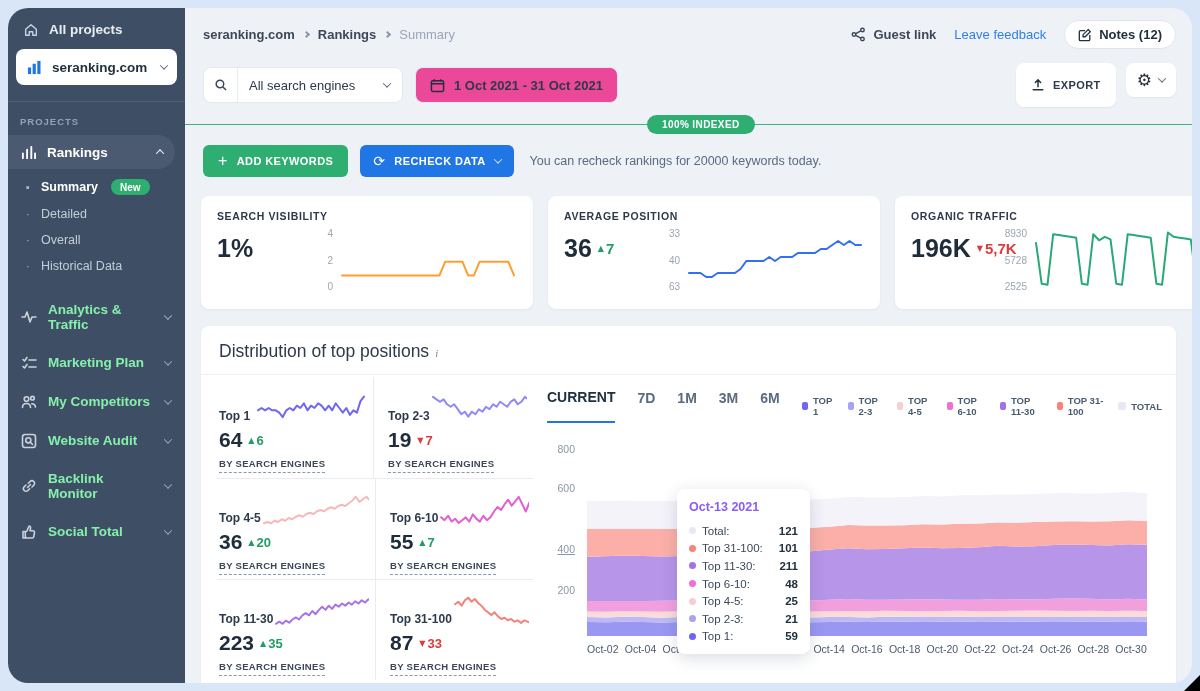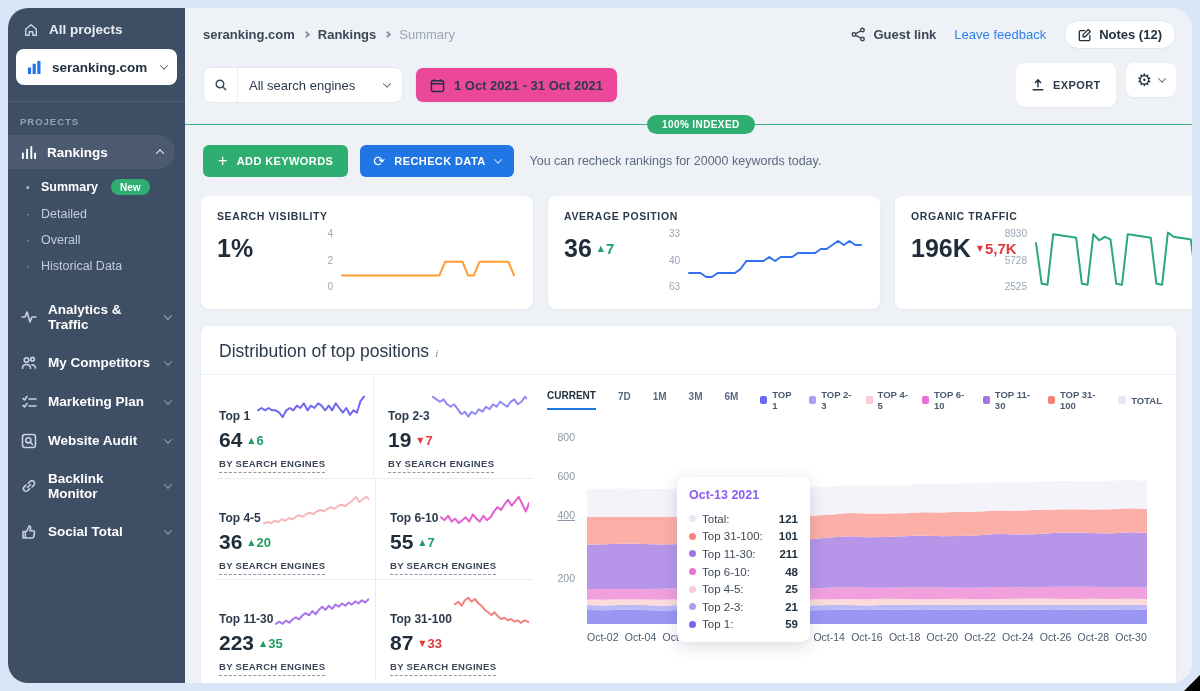--- a/index.html
+++ b/index.html
@@ -29,21 +29,21 @@
     height:34px; display:flex; align-items:center; gap:10px; padding:0 12px;
     color:#fff; font-weight:bold; cursor:pointer; }
   .sb-active .chev { margin-left:auto; }
   .sb-sub { display:flex; align-items:center; gap:9px; padding:6px 14px 6px 18px;
     color:#c4cedb; font-size:12.5px; cursor:pointer; }
   .sb-sub.first { color:#fff; font-weight:bold; padding-top:10px;}
   .sb-sub .dot { font-size:11px; color:#aab6c6; width:6px; }
   .badge-new { background:#2fae72; color:#fff; font-size:10px; font-weight:bold;
     border-radius:9px; padding:2.5px 9px; margin-left:4px; }
   .sb-item { display:flex; align-items:center; gap:11px; padding:9px 14px 9px 12px;
-    margin-top:4px; color:#ffffff; font-size:13.5px; font-weight:bold; cursor:pointer; }
+    margin-top:4px; color:#86efac; font-size:13.5px; font-weight:bold; cursor:pointer; }
   .sb-item .chev { margin-left:auto; color:#9aa8ba; }
   .sb-icon { width:17px; height:17px; display:inline-flex; align-items:center;
     justify-content:center; flex-shrink:0; }
   .sb-icon svg { stroke:#c9d2de; fill:none; stroke-width:1.6; stroke-linecap:round; stroke-linejoin:round; }
   .sb-active .sb-icon svg { stroke:#fff; }
 
   .chev { display:inline-block; width:6px; height:6px; border-right:1.6px solid currentColor;
     border-bottom:1.6px solid currentColor; transform:rotate(45deg) translate(-1px,-1px); }
   .chev.up { transform:rotate(-135deg) translate(-1px,-1px); }
 
@@ -131,22 +131,22 @@
   .cell-spark { margin-left:auto; }
   .cell-num { font-size:21px; font-weight:bold; color:#1f2c3a; display:flex;
     align-items:center; gap:6px; margin-top:1px; }
   .cell-num .delta { font-size:13px; }
   .by-se { display:inline-block; font-size:9.5px; font-weight:bold; letter-spacing:.3px;
     color:#3c4858; border-bottom:1.5px dashed #8b98a9; padding-bottom:3px; margin-top:6px;
     cursor:pointer; }
 
   .dist-right { flex:1; padding:14px 14px 0 14px; position:relative; }
   .tabs-row { display:flex; align-items:center; }
-  .tab { font-size:10px; font-weight:bold; color:#5a6b80; margin-right:22px;
-    padding-bottom:7px; cursor:pointer; }
+  .tab { font-size:14px; font-weight:bold; color:#5a6b80; margin-right:22px;
+    padding-bottom:16px; cursor:pointer; }
   .tab.active { color:#22313f; border-bottom:2px solid #2176e5; }
   .legend { margin-left:auto; display:flex; align-items:center; gap:14px; }
   .legend-item { display:flex; align-items:center; gap:5px; font-size:9.5px;
     font-weight:bold; color:#4a5a6e; cursor:pointer; }
   .legend-sq { width:8px; height:8px; border-radius:2px; }
 
   .chart-wrap { position:relative; height:252px; margin-top:8px; }
   .y-ticks { position:absolute; left:0; top:0; width:32px; height:205px; }
   .y-ticks span { position:absolute; right:4px; font-size:10.5px; color:#8a96a6; }
   .plot { position:absolute; left:40px; top:0; }
@@ -224,35 +224,35 @@
         <svg width="16" height="16" viewBox="0 0 16 16">
             <path d="M1 8h3l2-5 3 10 2-5h4"></path>
           </svg>
       </span>
       <span>Analytics &amp; Traffic</span>
       <span class="chev"></span>
     </div>
     <div class="sb-item">
       <span class="sb-icon">
         <svg width="16" height="16" viewBox="0 0 16 16">
+            <path d="M2 4.5 3.5 6 6 2.5M8 5h7M2 11.5 3.5 13 6 9.5M8 12h7"></path>
+          </svg>
+      </span>
+      <span>Marketing Plan</span>
+      <span class="chev"></span>
+    </div>
+    <div class="sb-item">
+      <span class="sb-icon">
+        <svg width="16" height="16" viewBox="0 0 16 16">
             <circle cx="5.5" cy="5" r="2.3"></circle>
             <circle cx="11.5" cy="4.2" r="1.8"></circle>
             <path d="M1.5 13.5c0-2.4 1.8-4 4-4s4 1.6 4 4M10.8 9.7c2 .1 3.6 1.5 3.6 3.4"></path>
           </svg>
       </span>
       <span>My Competitors</span>
-      <span class="chev"></span>
-    </div>
-    <div class="sb-item">
-      <span class="sb-icon">
-        <svg width="16" height="16" viewBox="0 0 16 16">
-            <path d="M2 4.5 3.5 6 6 2.5M8 5h7M2 11.5 3.5 13 6 9.5M8 12h7"></path>
-          </svg>
-      </span>
-      <span>Marketing Plan</span>
       <span class="chev"></span>
     </div>
     <div class="sb-item">
       <span class="sb-icon">
         <svg width="16" height="16" viewBox="0 0 16 16">
             <rect x="1.5" y="1.5" width="13" height="13" rx="2.5"></rect>
             <circle cx="7.3" cy="7.3" r="2.6"></circle>
             <path d="m9.3 9.3 2.2 2.2"></path>
           </svg>
       </span>
@@ -584,21 +584,21 @@
                   <span class="legend-sq" style="background: rgb(233, 231, 244);"></span>
                   <span>TOTAL</span>
                 </span>
             </div>
           </div>
 
           <div class="chart-wrap">
             <div class="y-ticks">
               <span style="top:12px;">800</span>
               <span style="top:51px;">600</span>
-              <span style="top:90px;text-decoration:underline;">400</span>
+              <span style="top:112px;text-decoration:underline;">400</span>
               <span style="top:153px;">200</span>
             </div>
             <svg class="plot" width="560" height="205">
                 <path d="M0.0,191.0 L18.7,191.3 L37.3,190.8 L56.0,191.0 L74.7,191.5 L93.3,191.0 L112.0,190.6 L130.7,190.8 L149.3,191.0 L168.0,191.3 L186.7,191.0 L205.3,190.8 L224.0,191.3 L242.7,191.0 L261.3,190.8 L280.0,191.0 L298.7,190.6 L317.3,190.8 L336.0,191.0 L354.7,190.8 L373.3,190.6 L392.0,191.0 L410.7,190.8 L429.3,190.6 L448.0,190.8 L466.7,191.0 L485.3,190.8 L504.0,190.6 L522.7,190.8 L541.3,191.0 L560.0,190.8 L560.0,205.0 L541.3,205.0 L522.7,205.0 L504.0,205.0 L485.3,205.0 L466.7,205.0 L448.0,205.0 L429.3,205.0 L410.7,205.0 L392.0,205.0 L373.3,205.0 L354.7,205.0 L336.0,205.0 L317.3,205.0 L298.7,205.0 L280.0,205.0 L261.3,205.0 L242.7,205.0 L224.0,205.0 L205.3,205.0 L186.7,205.0 L168.0,205.0 L149.3,205.0 L130.7,205.0 L112.0,205.0 L93.3,205.0 L74.7,205.0 L56.0,205.0 L37.3,205.0 L18.7,205.0 L0.0,205.0 Z" fill="#9a97f3" stroke="none"></path>
                 <path d="M0.0,186.1 L18.7,186.6 L37.3,185.7 L56.0,186.1 L74.7,186.8 L93.3,186.1 L112.0,185.4 L130.7,185.9 L149.3,186.4 L168.0,186.4 L186.7,186.4 L205.3,185.9 L224.0,186.4 L242.7,185.9 L261.3,185.9 L280.0,186.4 L298.7,185.7 L317.3,185.7 L336.0,186.1 L354.7,186.1 L373.3,185.7 L392.0,185.9 L410.7,185.9 L429.3,185.9 L448.0,185.9 L466.7,185.9 L485.3,185.9 L504.0,185.9 L522.7,185.9 L541.3,185.9 L560.0,185.9 L560.0,190.8 L541.3,191.0 L522.7,190.8 L504.0,190.6 L485.3,190.8 L466.7,191.0 L448.0,190.8 L429.3,190.6 L410.7,190.8 L392.0,191.0 L373.3,190.6 L354.7,190.8 L336.0,191.0 L317.3,190.8 L298.7,190.6 L280.0,191.0 L261.3,190.8 L242.7,191.0 L224.0,191.3 L205.3,190.8 L186.7,191.0 L168.0,191.3 L149.3,191.0 L130.7,190.8 L112.0,190.6 L93.3,191.0 L74.7,191.5 L56.0,191.0 L37.3,190.8 L18.7,191.3 L0.0,191.0 Z" fill="#bcb9f6" stroke="none"></path>
                 <path d="M0.0,180.5 L18.7,180.8 L37.3,180.3 L56.0,180.5 L74.7,180.8 L93.3,180.3 L112.0,179.8 L130.7,180.1 L149.3,180.3 L168.0,180.5 L186.7,180.8 L205.3,180.1 L224.0,180.5 L242.7,180.3 L261.3,180.1 L280.0,180.3 L298.7,179.8 L317.3,180.1 L336.0,180.3 L354.7,180.1 L373.3,179.8 L392.0,180.3 L410.7,180.1 L429.3,179.8 L448.0,179.6 L466.7,179.8 L485.3,180.1 L504.0,179.8 L522.7,180.1 L541.3,179.8 L560.0,180.1 L560.0,185.9 L541.3,185.9 L522.7,185.9 L504.0,185.9 L485.3,185.9 L466.7,185.9 L448.0,185.9 L429.3,185.9 L410.7,185.9 L392.0,185.9 L373.3,185.7 L354.7,186.1 L336.0,186.1 L317.3,185.7 L298.7,185.7 L280.0,186.4 L261.3,185.9 L242.7,185.9 L224.0,186.4 L205.3,185.9 L186.7,186.4 L168.0,186.4 L149.3,186.4 L130.7,185.9 L112.0,185.4 L93.3,186.1 L74.7,186.8 L56.0,186.1 L37.3,185.7 L18.7,186.6 L0.0,186.1 Z" fill="#fbdcda" stroke="none"></path>
                 <path d="M0.0,170.1 L18.7,170.1 L37.3,170.1 L56.0,170.1 L74.7,169.8 L93.3,169.6 L112.0,169.4 L130.7,169.4 L149.3,169.4 L168.0,169.4 L186.7,169.8 L205.3,168.9 L224.0,169.4 L242.7,168.7 L261.3,168.0 L280.0,168.7 L298.7,168.7 L317.3,168.4 L336.0,168.2 L354.7,168.4 L373.3,168.7 L392.0,168.7 L410.7,168.0 L429.3,168.2 L448.0,168.4 L466.7,167.7 L485.3,167.5 L504.0,167.7 L522.7,168.4 L541.3,167.7 L560.0,168.4 L560.0,180.1 L541.3,179.8 L522.7,180.1 L504.0,179.8 L485.3,180.1 L466.7,179.8 L448.0,179.6 L429.3,179.8 L410.7,180.1 L392.0,180.3 L373.3,179.8 L354.7,180.1 L336.0,180.3 L317.3,180.1 L298.7,179.8 L280.0,180.3 L261.3,180.1 L242.7,180.3 L224.0,180.5 L205.3,180.1 L186.7,180.8 L168.0,180.5 L149.3,180.3 L130.7,180.1 L112.0,179.8 L93.3,180.3 L74.7,180.8 L56.0,180.5 L37.3,180.3 L18.7,180.8 L0.0,180.5 Z" fill="#f2a0dd" stroke="none"></path>
                 <path d="M0.0,125.8 L18.7,125.3 L37.3,124.6 L56.0,125.1 L74.7,125.6 L93.3,124.9 L112.0,123.9 L130.7,123.5 L149.3,122.8 L168.0,121.6 L186.7,120.9 L205.3,119.7 L224.0,120.2 L242.7,118.6 L261.3,117.2 L280.0,118.3 L298.7,117.9 L317.3,117.2 L336.0,116.5 L354.7,117.2 L373.3,116.9 L392.0,116.2 L410.7,114.8 L429.3,115.5 L448.0,115.3 L466.7,114.1 L485.3,113.4 L504.0,114.1 L522.7,114.4 L541.3,113.2 L560.0,113.7 L560.0,168.4 L541.3,167.7 L522.7,168.4 L504.0,167.7 L485.3,167.5 L466.7,167.7 L448.0,168.4 L429.3,168.2 L410.7,168.0 L392.0,168.7 L373.3,168.7 L354.7,168.4 L336.0,168.2 L317.3,168.4 L298.7,168.7 L280.0,168.7 L261.3,168.0 L242.7,168.7 L224.0,169.4 L205.3,168.9 L186.7,169.8 L168.0,169.4 L149.3,169.4 L130.7,169.4 L112.0,169.4 L93.3,169.6 L74.7,169.8 L56.0,170.1 L37.3,170.1 L18.7,170.1 L0.0,170.1 Z" fill="#b795e9" stroke="none"></path>
                 <path d="M0.0,97.8 L18.7,97.8 L37.3,97.8 L56.0,97.8 L74.7,97.8 L93.3,97.8 L112.0,97.4 L130.7,97.4 L149.3,97.1 L168.0,97.1 L186.7,97.4 L205.3,96.0 L224.0,96.7 L242.7,95.7 L261.3,93.9 L280.0,94.6 L298.7,94.6 L317.3,94.3 L336.0,93.2 L354.7,93.4 L373.3,92.7 L392.0,92.5 L410.7,91.6 L429.3,91.8 L448.0,91.1 L466.7,90.4 L485.3,90.2 L504.0,90.4 L522.7,90.2 L541.3,89.2 L560.0,89.9 L560.0,113.7 L541.3,113.2 L522.7,114.4 L504.0,114.1 L485.3,113.4 L466.7,114.1 L448.0,115.3 L429.3,115.5 L410.7,114.8 L392.0,116.2 L373.3,116.9 L354.7,117.2 L336.0,116.5 L317.3,117.2 L298.7,117.9 L280.0,118.3 L261.3,117.2 L242.7,118.6 L224.0,120.2 L205.3,119.7 L186.7,120.9 L168.0,121.6 L149.3,122.8 L130.7,123.5 L112.0,123.9 L93.3,124.9 L74.7,125.6 L56.0,125.1 L37.3,124.6 L18.7,125.3 L0.0,125.8 Z" fill="#fcafa8" stroke="none"></path>
                 <path d="M0.0,69.9 L18.7,69.7 L37.3,69.4 L56.0,69.9 L74.7,70.1 L93.3,69.7 L112.0,69.0 L130.7,69.2 L149.3,69.2 L168.0,68.7 L186.7,69.2 L205.3,67.8 L224.0,68.5 L242.7,67.6 L261.3,65.9 L280.0,66.2 L298.7,66.4 L317.3,65.9 L336.0,65.0 L354.7,65.5 L373.3,64.3 L392.0,64.3 L410.7,63.6 L429.3,63.4 L448.0,62.9 L466.7,62.0 L485.3,62.0 L504.0,62.4 L522.7,61.7 L541.3,61.0 L560.0,62.0 L560.0,89.9 L541.3,89.2 L522.7,90.2 L504.0,90.4 L485.3,90.2 L466.7,90.4 L448.0,91.1 L429.3,91.8 L410.7,91.6 L392.0,92.5 L373.3,92.7 L354.7,93.4 L336.0,93.2 L317.3,94.3 L298.7,94.6 L280.0,94.6 L261.3,93.9 L242.7,95.7 L224.0,96.7 L205.3,96.0 L186.7,97.4 L168.0,97.1 L149.3,97.1 L130.7,97.4 L112.0,97.4 L93.3,97.8 L74.7,97.8 L56.0,97.8 L37.3,97.8 L18.7,97.8 L0.0,97.8 Z" fill="#f4f3fa" stroke="none"></path>

